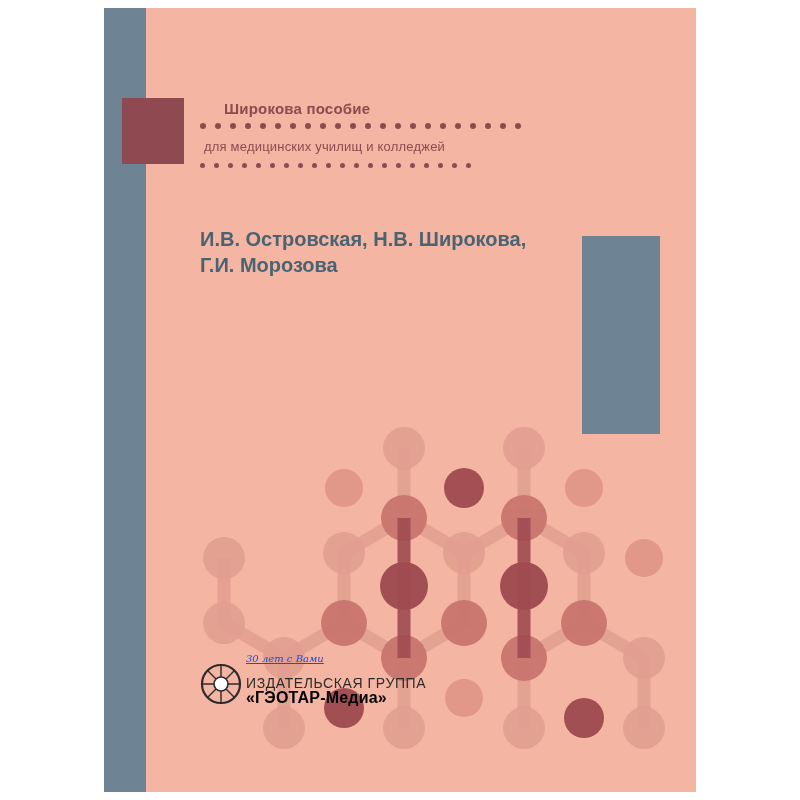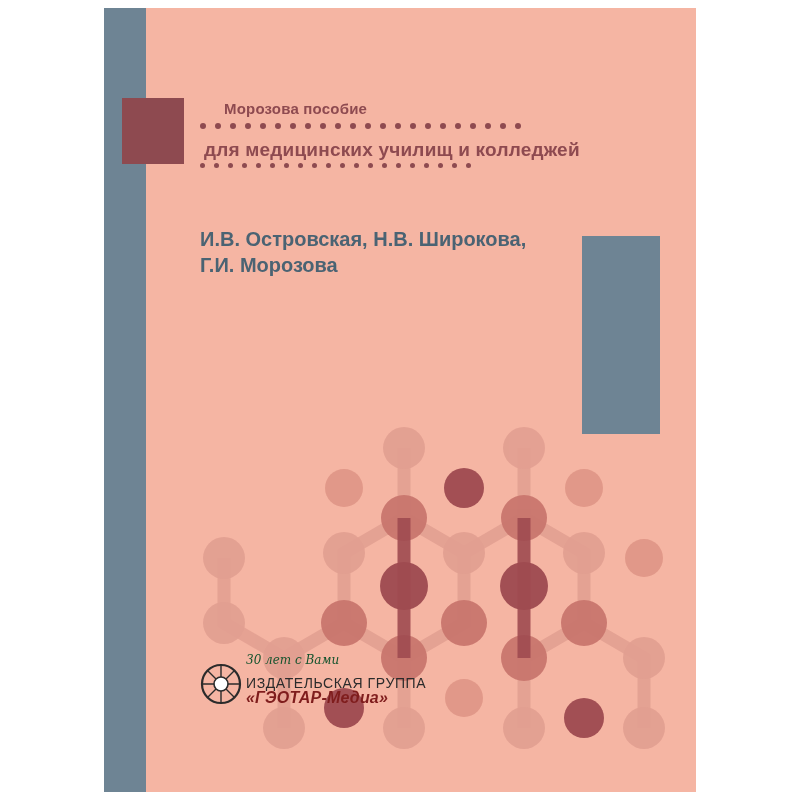--- a/index.html
+++ b/index.html
@@ -87,22 +87,22 @@
     font-size: 15px;
     font-weight: bold;
     letter-spacing: 0.2px;
     white-space: nowrap;
   }
   .kicker2 {
     position: absolute;
     left: 100px;
     top: 131px;
     color: #8e4a50;
-    font-size: 19px;
-    font-weight: bold;
+    font-size: 13px;
+    font-weight: normal;
     letter-spacing: 0.2px;
     white-space: nowrap;
   }
   .authors {
     position: absolute;
     left: 96px;
     top: 170px;
     color: #4a6373;
     font-size: 20px;
     font-weight: bold;
@@ -141,45 +141,45 @@
     position: absolute;
     left: 0px;
     top: 10px;
     width: 42px;
     height: 42px;
   }
   .pub-script {
     position: absolute;
     left: 46px;
     top: 0px;
-    color: #14532d;
+    color: #1d4ed8;
     font-family: "DejaVu Serif", serif;
     font-style: italic;
-    font-size: 12px;
-    white-space: nowrap;
+    font-size: 10px;
+    white-space: nowrap;
+    text-decoration: underline;
   }
   .pub-line1 {
     position: absolute;
     left: 46px;
     top: 22px;
     color: #2b2b2b;
     font-size: 14px;
     letter-spacing: 0.6px;
     white-space: nowrap;
   }
   .pub-line2 {
     position: absolute;
     left: 46px;
     top: 36px;
-    color: #7f1d1d;
+    color: #000000;
     font-size: 16px;
     font-weight: bold;
     letter-spacing: 0.2px;
     white-space: nowrap;
-    font-style: italic;
   }
 </style>
 </head>
 <body>
 
 <div id="stage">
 
   <div id="cover">
 
     <div class="spine"></div>
@@ -228,21 +228,21 @@
       <span class="dot small"></span>
       <span class="dot small"></span>
       <span class="dot small"></span>
       <span class="dot small"></span>
       <span class="dot small"></span>
       <span class="dot small"></span>
       <span class="dot small"></span>
       <span class="dot small"></span>
     </div>
 
-    <div class="kicker">Морозова пособие</div>
+    <div class="kicker">Широкова пособие</div>
     <div class="kicker2">для медицинских училищ и колледжей</div>
     <div class="authors">И.В. Островская, Н.В. Широкова,
 Г.И. Морозова</div>
 
     <svg id="molecules" viewBox="0 0 592 384">
       <g stroke="#e29f91" stroke-width="13" fill="none" opacity="0.85">
         <path d="M300 40 L300 110 L360 145 L360 215 L300 250 L300 320"></path>
         <path d="M300 110 L240 145 L240 215 L300 250"></path>
         <path d="M420 40 L420 110 L480 145 L480 215 L420 250 L420 320"></path>
         <path d="M420 110 L360 145"></path>

